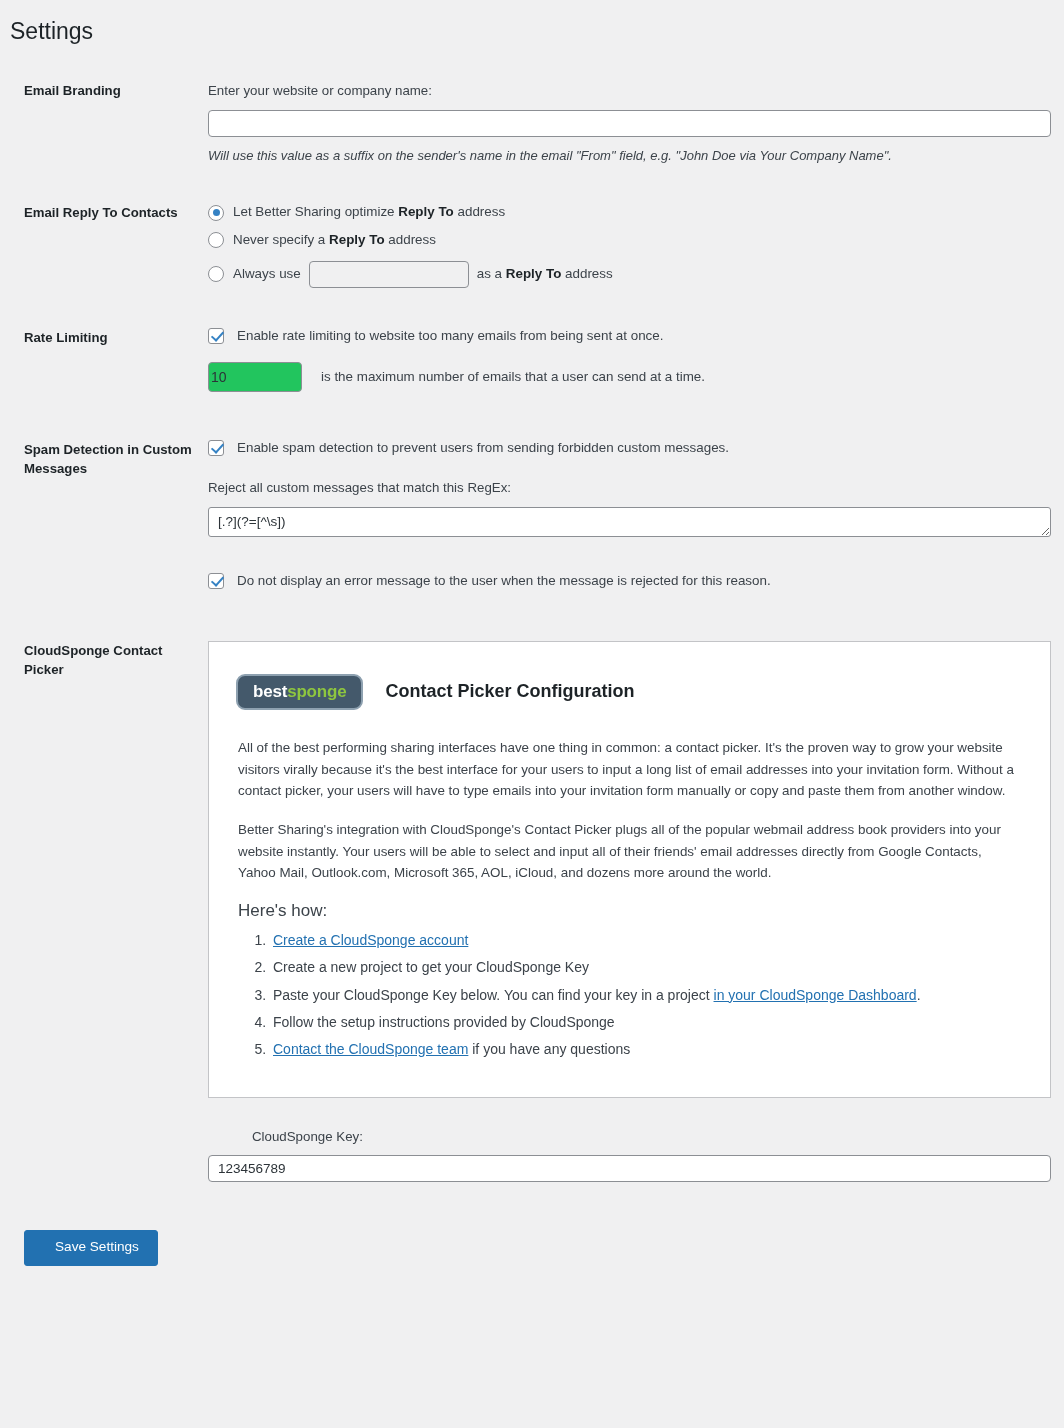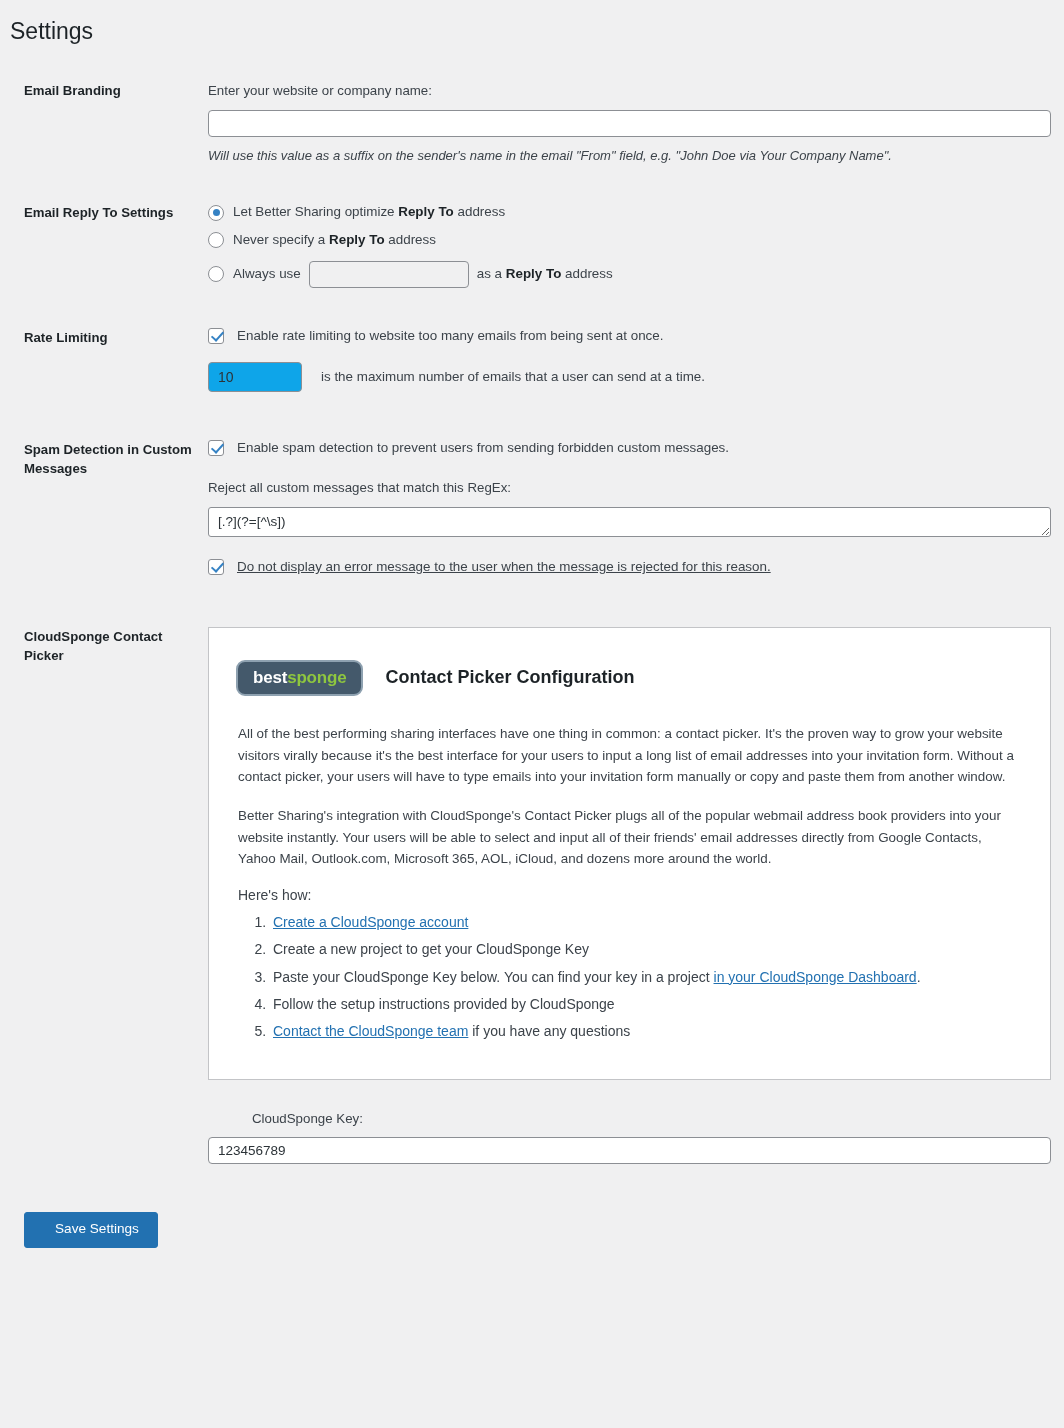--- a/index.html
+++ b/index.html
@@ -80,25 +80,25 @@
     color: #2c3338;
     padding: 0 8px;
     outline: none;
     vertical-align: middle;
   }
   .input-number {
     width: 94px;
     height: 30px;
     border: 1px solid #8c8f94;
     border-radius: 4px;
-    background: #0ea5e9;
+    background: #22c55e;
     font-family: "Liberation Sans", sans-serif;
     font-size: 14px;
     color: #2c3338;
-    padding: 0 9px;
+    padding: 0 2px;
     outline: none;
     vertical-align: middle;
   }
   .regex-area {
     display: block;
     width: 843px;
     height: 30px;
     border: 1px solid #8c8f94;
     border-radius: 3px;
     background: #fff;
@@ -227,21 +227,21 @@
     color: #1d2327;
   }
   .cs-p {
     font-size: 13.4px;
     line-height: 1.62;
     color: #3c434a;
     margin: 0 0 17px 0;
     padding: 0 2px;
   }
   .cs-howto {
-    font-size: 14px;
+    font-size: 17px;
     color: #3c434a;
     margin: 0 0 9px 0;
     padding: 0 2px;
   }
   ol.cs-list {
     margin: 0;
     padding-left: 34px;
     font-size: 14px;
     color: #3c434a;
   }
@@ -281,21 +281,21 @@
   <div class="row" style="margin-bottom:38px;">
     <div class="row-label">Email Branding</div>
     <div class="row-body">
       <p class="field-label">Enter your website or company name:</p>
       <input class="text-input" type="text" placeholder="" style="">
       <p class="desc">Will use this value as a suffix on the sender's name in the email "From" field, e.g. "John Doe via Your Company Name".</p>
     </div>
   </div>
 
   <div class="row" style="margin-bottom:40px;">
-    <div class="row-label">Email Reply To Settings</div>
+    <div class="row-label">Email Reply To Contacts</div>
     <div class="row-body">
       <div class="radio-list">
 
         <label class="radio-row">
           <input class="radio" type="radio" name="replyto" checked="" style="">
           <span class="radio-label"><span>Let Better Sharing optimize </span><b>Reply To</b><span> address</span></span>
         </label>
 
         <label class="radio-row">
           <input class="radio" type="radio" name="replyto" style="">
@@ -329,21 +329,21 @@
 
   <div class="row" style="margin-bottom:52px;">
     <div class="row-label">Spam Detection in Custom Messages</div>
     <div class="row-body">
       <label class="check-row">
         <input class="checkbox" type="checkbox" checked="" style="">
         <span>Enable spam detection to prevent users from sending forbidden custom messages.</span>
       </label>
       <p class="field-label" style="margin-top:22px;margin-bottom:9px;">Reject all custom messages that match this RegEx:</p>
       <textarea class="regex-area" rows="1" style="">[.?](?=[^\s])</textarea>
-      <label class="check-row" style="margin-top:22px;text-decoration:underline;">
+      <label class="check-row" style="margin-top:36px;">
         <input class="checkbox" type="checkbox" checked="" style="">
         <span>Do not display an error message to the user when the message is rejected for this reason.</span>
       </label>
     </div>
   </div>
 
   <div class="row">
     <div class="row-label">CloudSponge Contact Picker</div>
     <div class="row-body">
 

